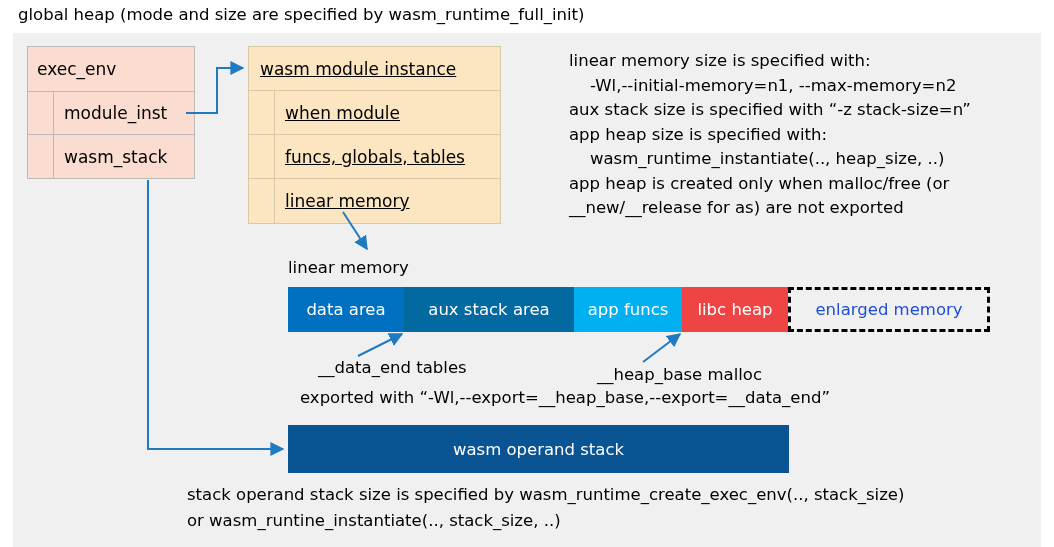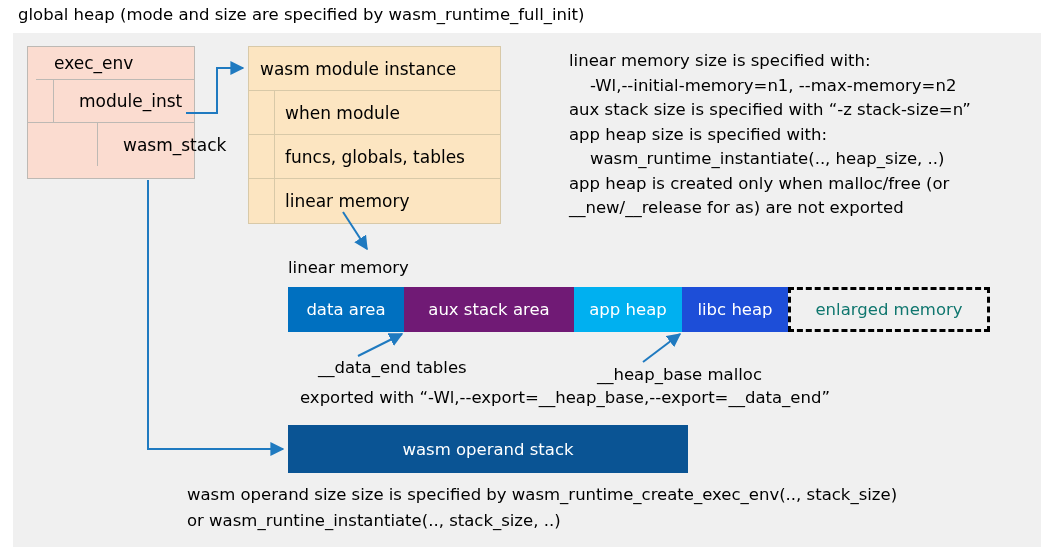--- a/index.html
+++ b/index.html
@@ -56,32 +56,31 @@
   
   #exec-env-box {
     left: 27px;
     top: 46px;
     width: 168px;
     height: 133px;
     border: 1px solid #bdb9b4;
     background: #fbdcd0;
   }
   #exec-env-header {
-    height: 33px;
+    height: 45px;
     border-bottom: 1px solid #bdb9b4;
-    padding-left: 18px;
-    margin-left: 8px;
+    padding-left: 9px;
   }
   .exec-sub {
     height: 43px;
     border-bottom: 1px solid #bdb9b4;
-    padding-left: 51px;
+    padding-left: 36px;
     position: relative;
   }
-  .exec-sub:last-child { border-bottom: none; height: 43px; margin-left: 44px; }
+  .exec-sub:last-child { border-bottom: none; height: 43px; }
   .exec-sub::before {
     content: "";
     position: absolute;
     left: 25px;
     top: 0;
     bottom: 0;
     width: 1px;
     background: #bdb9b4;
   }
 
@@ -147,41 +146,41 @@
   .mem-seg {
     display: flex;
     align-items: center;
     justify-content: center;
     color: #ffffff;
     font-size: 16.5px;
     white-space: nowrap;
     box-sizing: border-box;
   }
   .mem-seg.dashed {
-    color: #0f766e;
+    color: #1d4ed8;
     background: #f0f0f0;
     border: 3px dashed #000000;
   }
 
   
   .anno {
     position: absolute;
     font-size: 16.5px;
     white-space: nowrap;
   }
   #anno-data-end { left: 318px; top: 358px; }
   #anno-heap-base { left: 597px; top: 365px; }
   #anno-exported { left: 300px; top: 388px; }
 
   
   #operand-stack {
     position: absolute;
     left: 288px;
     top: 425px;
-    width: 400px;
+    width: 501px;
     height: 48px;
     background: #0a5494;
     color: #ffffff;
     display: flex;
     align-items: center;
     justify-content: center;
     font-size: 16.5px;
     white-space: nowrap;
   }
   #notes-bottom {
@@ -213,21 +212,21 @@
     <span class="row-label">exec_env</span>
   </div>
   <div class="struct-row exec-sub">
     <span class="row-label">module_inst</span>
   </div>
   <div class="struct-row exec-sub">
     <span class="row-label">wasm_stack</span>
   </div>
 </div>
 
-<div class="struct-box" id="wmi-box" style="background: rgb(252, 229, 193);">
+<div class="struct-box" id="wmi-box" style="background: rgb(252, 229, 193); text-decoration: underline;">
   <div class="struct-row" id="wmi-header">
     <span class="row-label">wasm module instance</span>
   </div>
   <div class="struct-row wmi-sub">
     <span class="row-label">when module</span>
   </div>
   <div class="struct-row wmi-sub">
     <span class="row-label">funcs, globals, tables</span>
   </div>
   <div class="struct-row wmi-sub">
@@ -241,42 +240,42 @@
 app heap size is specified with:
     wasm_runtime_instantiate(.., heap_size, ..)
 app heap is created only when malloc/free (or
 __new/__release for as) are not exported</div>
 
 <div id="lm-caption">linear memory</div>
 <div id="memory-bar">
   <div class="mem-seg" style="width: 116px; background: rgb(0, 112, 192);">
     <span>data area</span>
   </div>
-  <div class="mem-seg" style="width: 170px; background: #701a75;">
+  <div class="mem-seg" style="width: 170px; background: #0369a1;">
     <span>aux stack area</span>
   </div>
   <div class="mem-seg" style="width: 108px; background: rgb(0, 176, 240);">
-    <span>app heap</span>
-  </div>
-  <div class="mem-seg" style="width: 106px; background: #1d4ed8;">
+    <span>app funcs</span>
+  </div>
+  <div class="mem-seg" style="width: 106px; background: #ef4444;">
     <span>libc heap</span>
   </div>
   <div class="mem-seg dashed" style="width: 202px;">
     <span>enlarged memory</span>
   </div>
 </div>
 
 <div class="anno" id="anno-data-end">__data_end tables</div>
 <div class="anno" id="anno-heap-base">__heap_base malloc</div>
 <div class="anno" id="anno-exported">exported with “-Wl,--export=__heap_base,--export=__data_end”</div>
 
 <div id="operand-stack" style="background: rgb(10, 84, 148);">
   <span>wasm operand stack</span>
 </div>
-<div id="notes-bottom">wasm operand size size is specified by wasm_runtime_create_exec_env(.., stack_size)
+<div id="notes-bottom">stack operand stack size is specified by wasm_runtime_create_exec_env(.., stack_size)
 or wasm_runtine_instantiate(.., stack_size, ..)</div>
 
 <svg id="connectors" viewBox="0 0 1054 547">
   <defs>
     <marker id="ah" viewBox="0 0 10 10" refX="9" refY="5" markerWidth="7" markerHeight="7" orient="auto-start-reverse">
       <path d="M 0 0 L 10 5 L 0 10 z" fill="#1f7ac0"></path>
     </marker>
   </defs>
 
   <path d="M 186 113 L 217 113 L 217 68 L 243 68" fill="none" stroke="#1f7ac0" stroke-width="2" marker-end="url(#ah)"></path>

